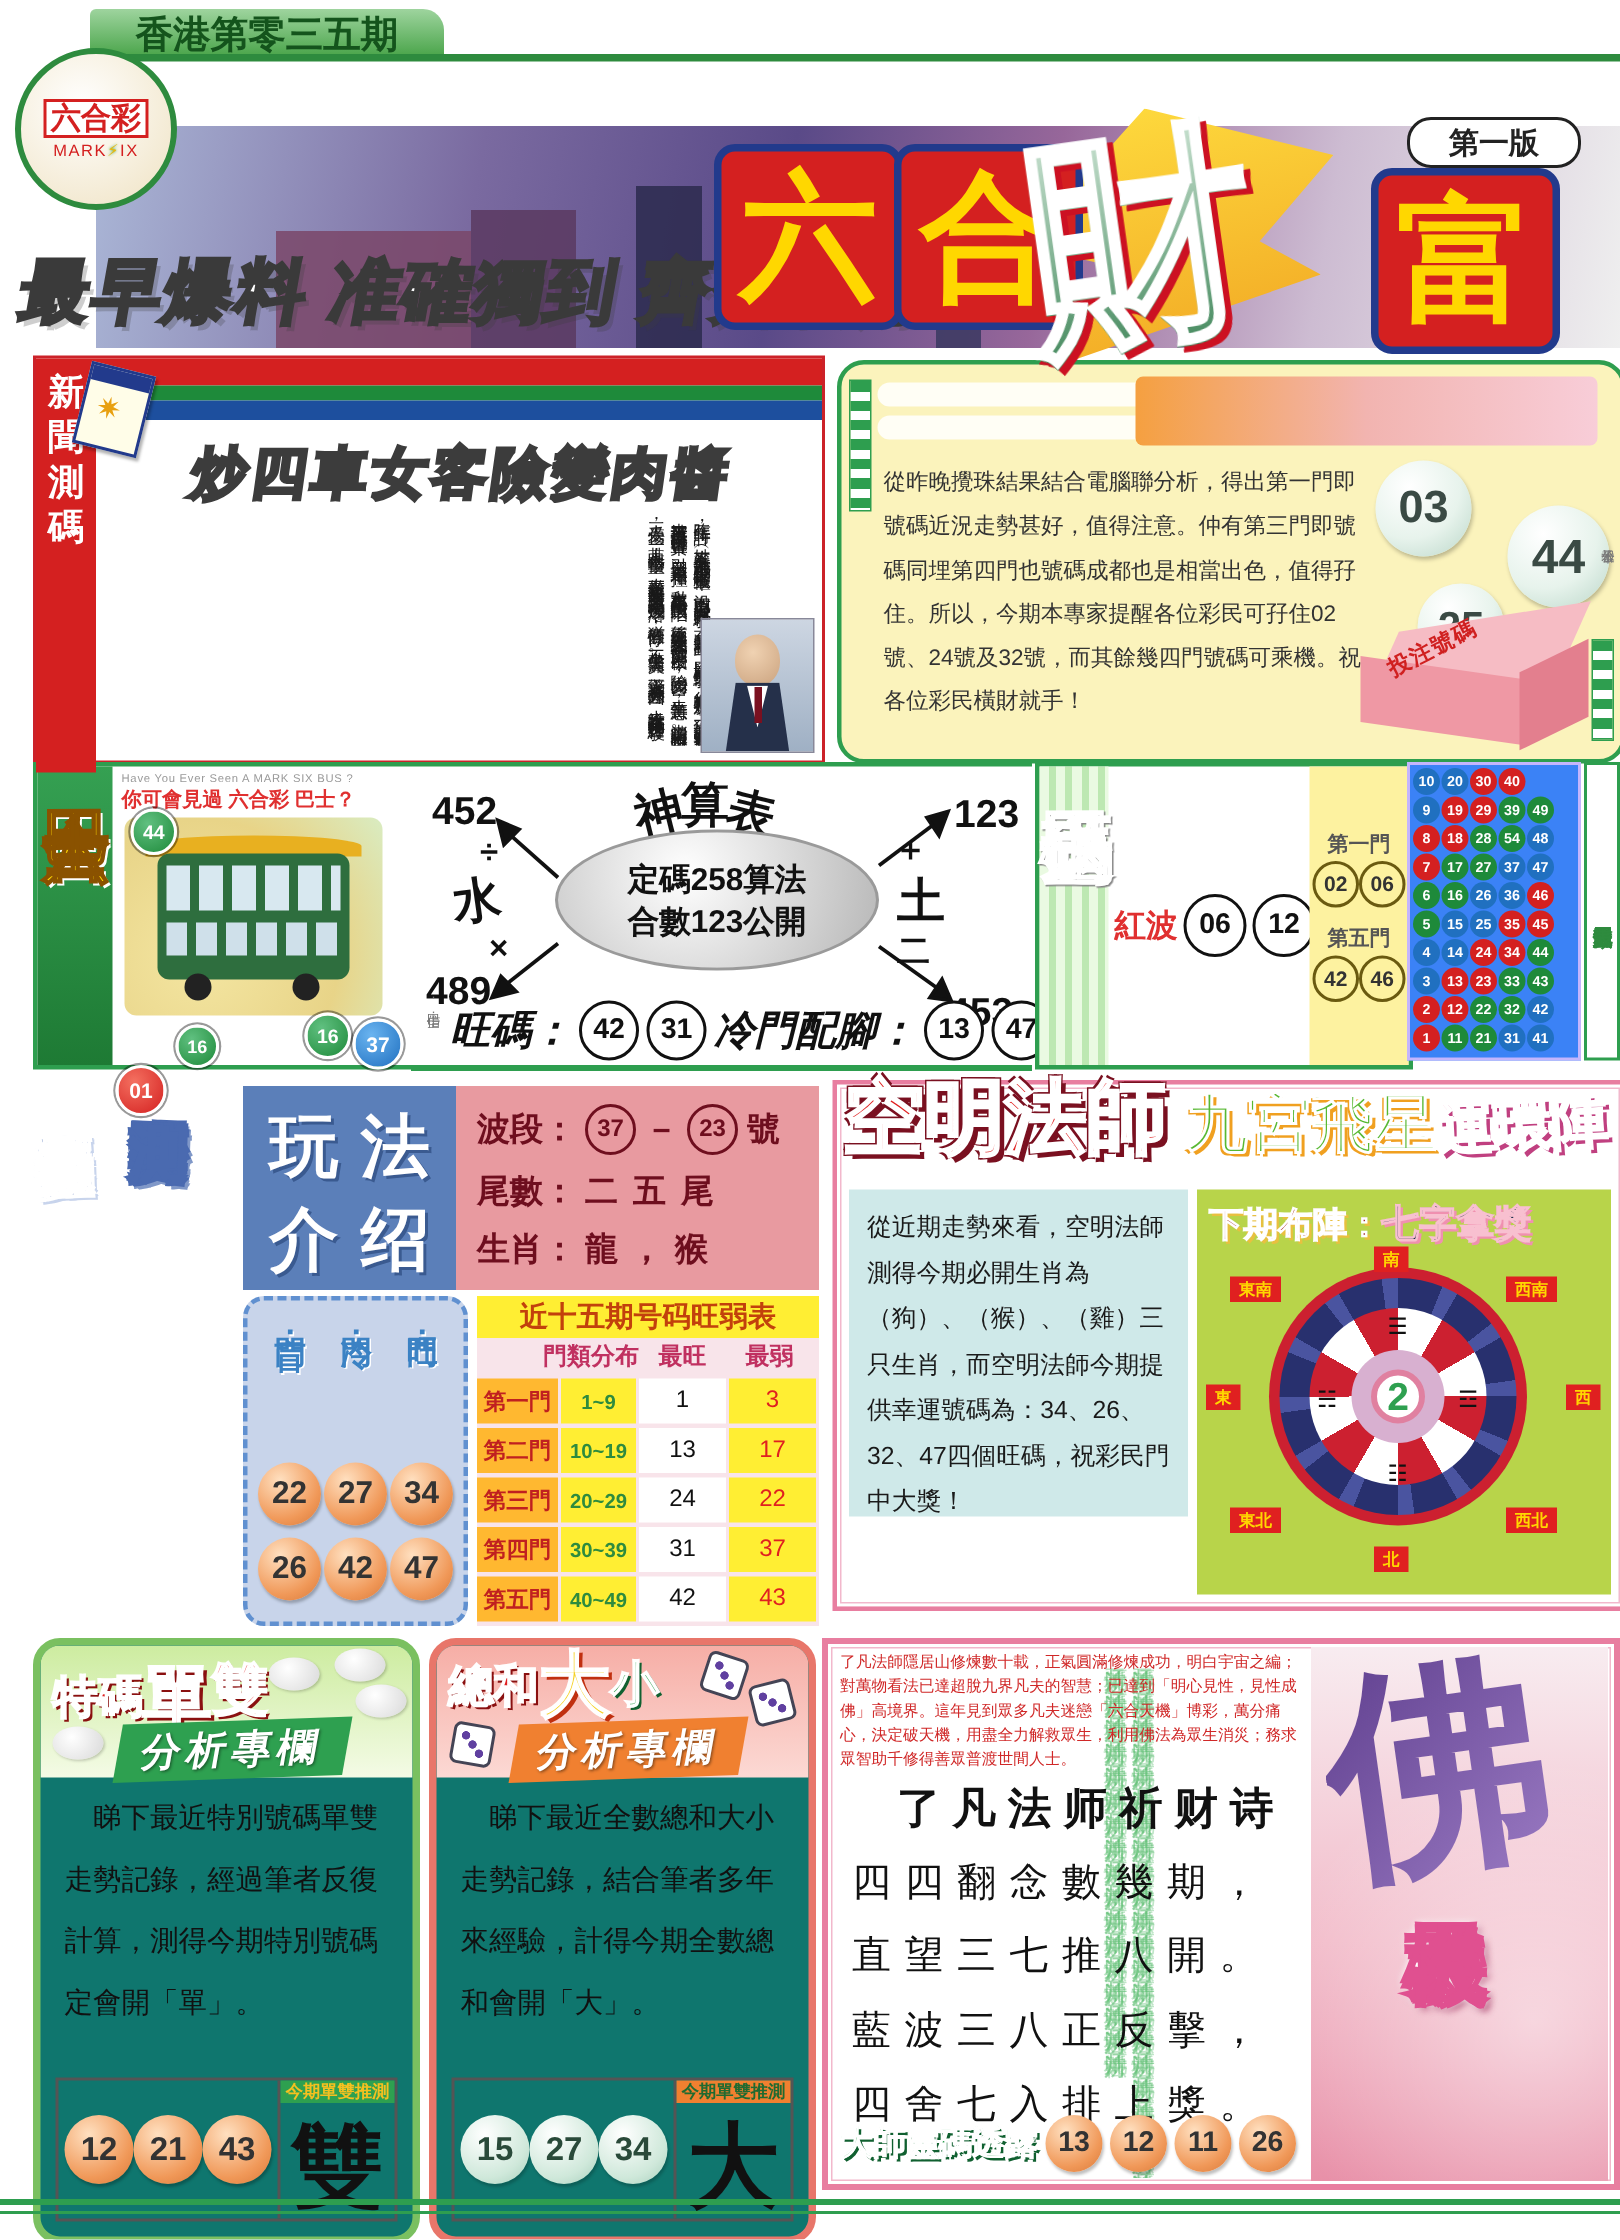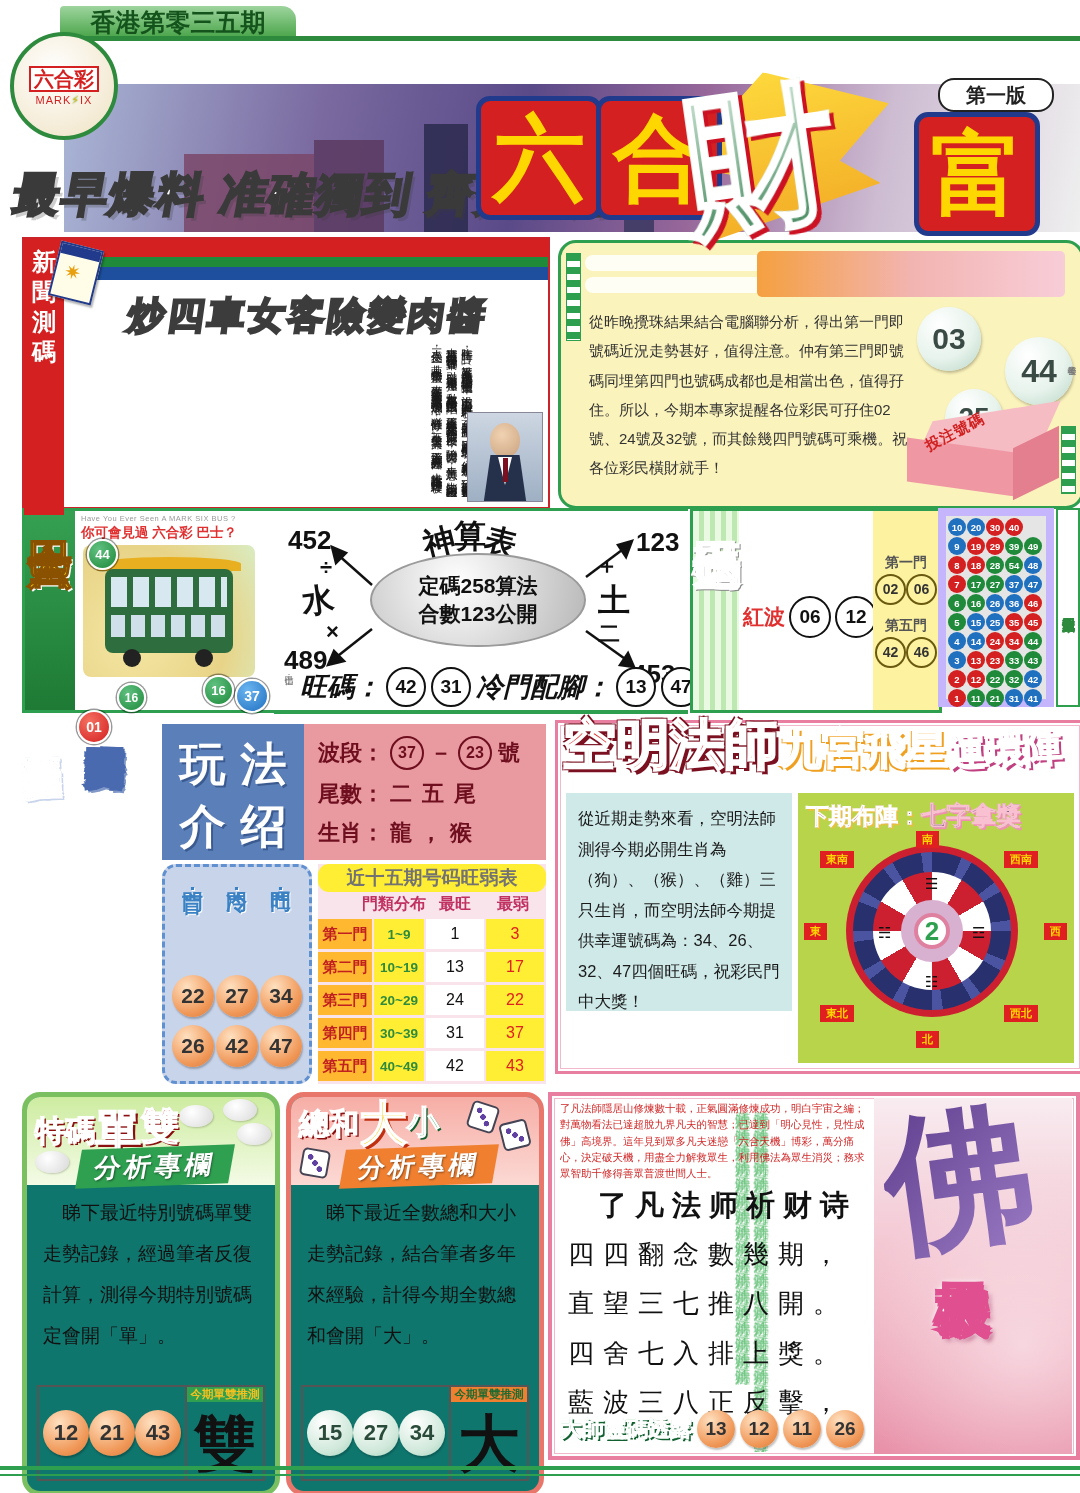--- a/index.html
+++ b/index.html
@@ -122,21 +122,21 @@
     font-size:48px;font-weight:bold;line-height:1.0;color:#f060a0;
     background:linear-gradient(#ff70b0,#ffd040);-webkit-background-clip:text;background-clip:text;
     -webkit-text-fill-color:transparent;-webkit-text-stroke:1.5px #fff;filter:drop-shadow(1px 1px 0 #888);}
   .send-rows{position:absolute;left:50px;top:0;width:126px;height:100%;display:flex;flex-direction:row;justify-content:space-around;padding:6px 0;}
   .send-row{display:flex;align-items:center;gap:4px;}
   .send-label{font-size:21px;font-weight:bold;white-space:nowrap;}
   .send-col{position:absolute;right:0;top:0;width:66px;height:100%;background:#fdf2a0;
     display:flex;flex-direction:column;align-items:center;justify-content:center;gap:2px;}
   .send-col .g-label{font-size:14px;font-weight:bold;color:#555;}
   .b-thin{width:27px;height:27px;border:2px solid #6a5a10;background:transparent;color:#333;font-size:14px;}
-  .grid-box{left:938px;top:508px;width:116px;height:199px;background:#e5e5e5;border:8px solid #c4b5fd;padding:2px;box-sizing:border-box;}
+  .grid-box{left:938px;top:508px;width:116px;height:199px;background:#3b82f6;border:2px solid #c4b5fd;padding:2px;box-sizing:border-box;}
   .grid-row{display:flex;gap:1px;margin-bottom:1px;}
   .gball{width:18px;height:18px;border-radius:50%;color:#fff;font-size:9.5px;font-weight:bold;
     display:flex;align-items:center;justify-content:center;flex:none;}
   .grid-label{left:1056px;top:508px;width:24px;height:199px;border:2px solid #2e9e4f;background:#fff;
     writing-mode:vertical-rl;text-orientation:upright;font-size:13px;font-weight:bold;color:#2e8b3e;
     display:flex;align-items:center;justify-content:center;box-sizing:border-box;}
   
   .banner{left:22px;top:716px;width:138px;height:368px;overflow:hidden;}
   .banner .colA{position:absolute;left:64px;top:0px;writing-mode:vertical-rl;text-orientation:upright;
     font-size:40px;font-weight:bold;line-height:1.05;color:#fff;-webkit-text-stroke:2px #4a6ab0;
@@ -152,34 +152,34 @@
   .play-line{display:flex;align-items:center;gap:6px;white-space:nowrap;}
   .ring-s{width:30px;height:30px;border:2.5px solid #6e0e1e;background:transparent;color:#6e0e1e;font-size:16px;}
   .gates-box{left:162px;top:864px;width:150px;height:220px;background:#c8d4ea;border:3px dashed #6090d0;border-radius:14px;box-sizing:border-box;padding:8px 6px;}
   .gates-head{display:flex;justify-content:space-around;height:96px;}
   .gates-head div{writing-mode:vertical-rl;text-orientation:upright;font-size:21px;font-weight:bold;color:#3b82c4;
     text-shadow:1px 1px 0 #fff;line-height:1;}
   .gates-balls{display:flex;flex-wrap:wrap;justify-content:space-around;row-gap:8px;margin-top:4px;}
   .b-orange{background:radial-gradient(circle at 35% 28%,#ffe0c0,#f09858 65%,#d87838);color:#333;box-shadow:1px 2px 2px rgba(0,0,0,.25);}
   .gb{width:42px;height:42px;font-size:21px;}
   .table-box{left:318px;top:864px;width:228px;height:220px;background:#f8e4ea;}
-  .tb-title{height:28px;background:#ffee33;color:#737373;font-size:19px;font-weight:bold;display:flex;align-items:center;justify-content:center;white-space:nowrap;border-radius:11px;}
+  .tb-title{height:28px;background:#ffee33;color:#c2410c;font-size:19px;font-weight:bold;display:flex;align-items:center;justify-content:center;white-space:nowrap;}
   .tb-head{height:24px;display:flex;align-items:center;font-weight:bold;color:#c03060;font-size:16px;}
   .tb-head .h1{width:108px;text-align:right;} .tb-head .h2,.tb-head .h3{width:58px;text-align:center;}
   .tb-row{display:flex;height:30px;margin-top:3px;gap:2px;}
   .tb-row .cgate{width:54px;background:#ffb830;color:#c02020;font-weight:bold;font-size:15px;display:flex;align-items:center;justify-content:center;}
   .tb-row .crange{width:50px;background:#ffee33;color:#2e8b3e;font-weight:bold;font-size:13.5px;display:flex;align-items:center;justify-content:center;}
   .tb-row .cstrong{width:58px;background:#fff;color:#111;font-size:16px;display:flex;align-items:center;justify-content:center;}
   .tb-row .cweak{width:58px;background:#ffee33;color:#e02020;font-size:16px;display:flex;align-items:center;justify-content:center;}
   .master-box{left:555px;top:720px;width:524px;height:348px;background:#fff;border:3px solid #e87ea0;box-shadow:inset 0 0 0 2px #fff,inset 0 0 0 3px #f2b8cc;}
   .master-title{position:absolute;left:4px;top:-14px;white-space:nowrap;z-index:3;}
   .mt-name{font-size:54px;font-weight:bold;color:#e02020;-webkit-text-stroke:2px #fff;
     text-shadow:4px 4px 0 #7a1020,-2px -2px 0 #7a1020,2px -2px 0 #7a1020,-2px 2px 0 #7a1020;}
-  .mt-sub1{font-size:42px;font-weight:bold;color:#58b832;-webkit-text-stroke:2px #fff;
-    text-shadow:3px 3px 0 #f0a020,-2px 2px 0 #f0a020;margin-left:2px;}
+  .mt-sub1{font-size:42px;font-weight:normal;color:#58b832;-webkit-text-stroke:2px #fff;
+    text-shadow:3px 3px 0 #f0a020,-2px 2px 0 #f0a020;margin-left:12px;}
   .mt-sub2{font-size:38px;font-weight:bold;color:#f070a8;-webkit-text-stroke:1.5px #fff;
     text-shadow:3px 3px 0 #c04080;transform:rotate(-3deg);display:inline-block;}
   .master-left{position:absolute;left:8px;top:70px;width:226px;height:218px;background:#cfe9e9;
     padding:10px 12px;box-sizing:border-box;font-size:16.5px;line-height:1.85;color:#1a1a1a;}
   .master-green{position:absolute;left:240px;top:70px;width:276px;height:270px;background:#b8d44a;}
   .mg-head{padding:6px 8px;white-space:nowrap;}
   .mg-label{font-size:23px;font-weight:bold;color:#9a1818;-webkit-text-stroke:.8px #fff;text-shadow:2px 2px 0 #e8c040;}
   .mg-value{font-size:25px;font-weight:bold;color:#20304e;-webkit-text-stroke:.8px #f8c0d0;text-shadow:2px 2px 0 #f090b0;}
   .wheel{position:absolute;left:48px;top:52px;width:172px;height:172px;border-radius:50%;background:#cc2030;}
   .wheel .ring2{position:absolute;inset:7px;border-radius:50%;
@@ -660,22 +660,22 @@
     </div>
   </div>
 
   <div class="abs bud-box">
     <div class="wm" id="wm">了凡法师祈财诗　了凡法师祈财诗　了凡法师祈财诗　了凡法师祈财诗　了凡法师祈财诗　了凡法师祈财诗　了凡法师祈财诗　了凡法师祈财诗　了凡法师祈财诗　了凡法师祈财诗　了凡法师祈财诗　了凡法师祈财诗　了凡法师祈财诗　了凡法师祈财诗　了凡法师祈财诗　了凡法师祈财诗　了凡法师祈财诗　了凡法师祈财诗　了凡法师祈财诗　了凡法师祈财诗　了凡法师祈财诗　了凡法师祈财诗　了凡法师祈财诗　了凡法师祈财诗　了凡法师祈财诗　了凡法师祈财诗　了凡法师祈财诗　了凡法师祈财诗　了凡法师祈财诗　了凡法师祈财诗　了凡法师祈财诗　了凡法师祈财诗　了凡法师祈财诗　了凡法师祈财诗　了凡法师祈财诗　了凡法师祈财诗　了凡法师祈财诗　了凡法师祈财诗　了凡法师祈财诗　了凡法师祈财诗　</div>
     <div class="bud-intro">了凡法師隱居山修煉數十載，正氣圓滿修煉成功，明白宇宙之編；對萬物看法已達超脫九界凡夫的智慧；已達到「明心見性，見性成佛」高境界。這年見到眾多凡夫迷戀「六合天機」博彩，萬分痛心，決定破天機，用盡全力解救眾生，利用佛法為眾生消災；務求眾智助千修得善眾普渡世間人士。</div>
     <div class="bud-heading">了凡法师祈财诗</div>
     <div class="bud-poem">
       <div>四四翻念數幾期，</div>
       <div>直望三七推八開。</div>
+      <div>藍波三八正反擊，</div>
       <div>四舍七入排上獎。</div>
-      <div>藍波三八正反擊，</div>
     </div>
     <div class="bud-reveal">
       <span class="lbl">大師靈碼透露</span>
       <span class="ball b-orange bb">13</span>
       <span class="ball b-orange bb">12</span>
       <span class="ball b-orange bb">11</span>
       <span class="ball b-orange bb">26</span>
     </div>
     <div class="bud-panel">
       <div class="bud-big">佛</div>

